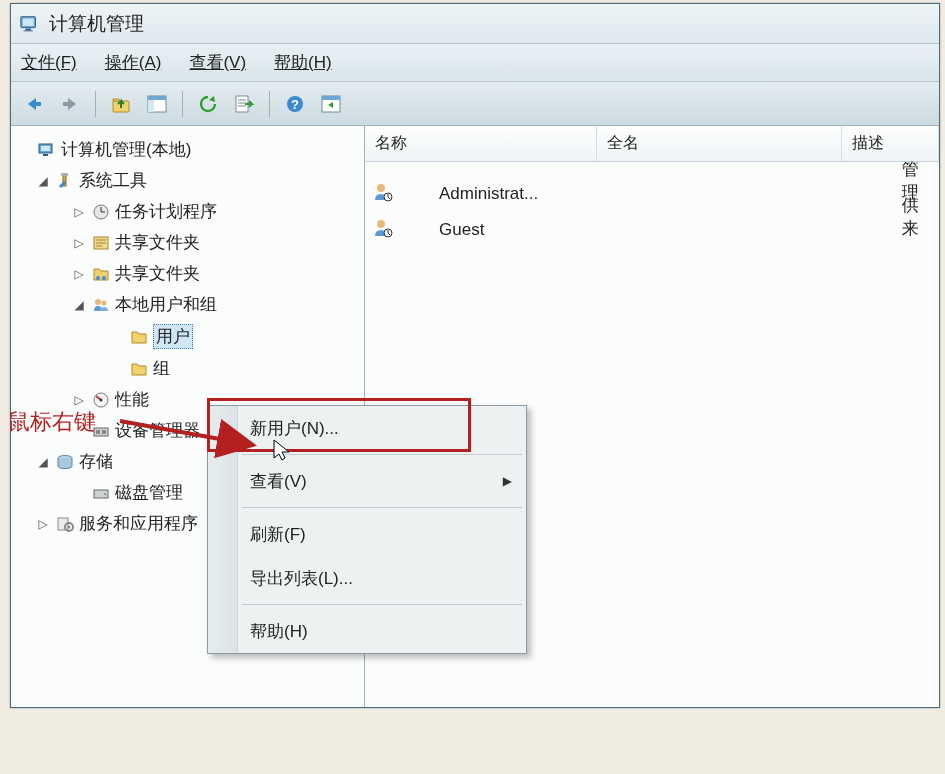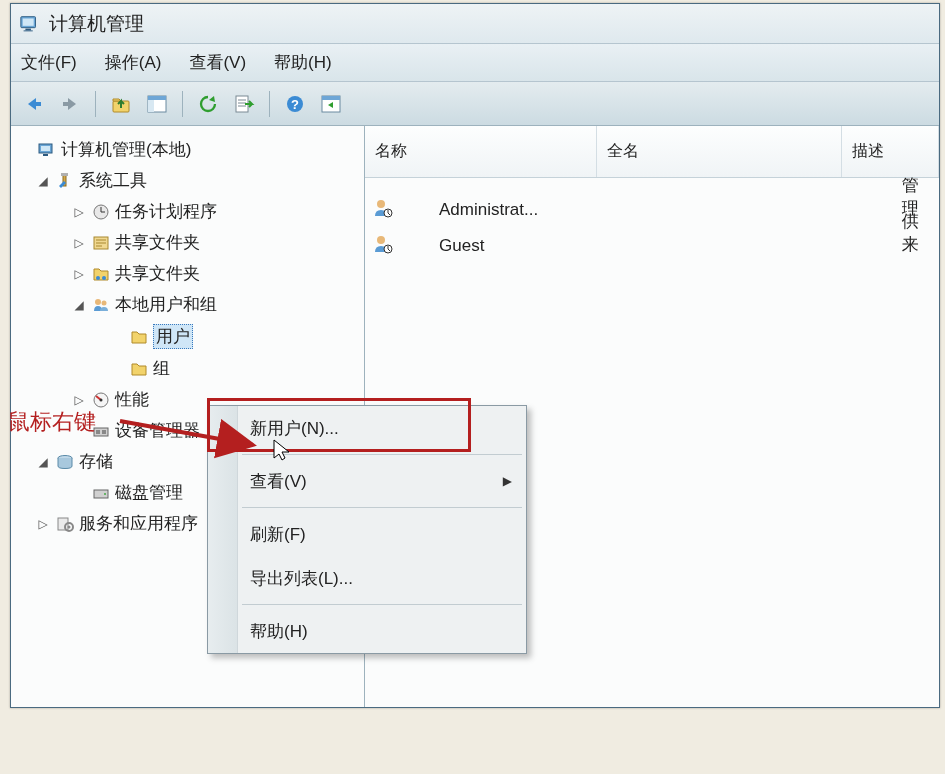--- a/index.html
+++ b/index.html
@@ -33,21 +33,21 @@
 
 .menubar {
   height: 38px;
   background: linear-gradient(#e9f0f4, #d9e5ea);
   border-bottom: 1px solid #b5c5cf;
   display: flex;
   align-items: center;
   padding: 0 10px;
   gap: 28px;
 }
-.menubar .menu-item { font-size: 17px; color: #222; cursor: default; }
+.menubar .menu-item { font-size: 17px; color: #222; cursor: default; text-decoration: underline; }
 
 .toolbar {
   height: 44px;
   background: linear-gradient(#e4ecef, #ccdbe2);
   border-bottom: 1px solid #9db2bd;
   display: flex;
   align-items: center;
   padding: 0 8px;
   gap: 6px;
 }
@@ -82,21 +82,21 @@
   width: 16px; height: 16px;
   display: inline-flex; align-items: center; justify-content: center;
   font-size: 12px; color: #555;
 }
 .tree-node .exp.blank { visibility: hidden; }
 .tree-node .node-icon { width: 20px; height: 20px; flex-shrink:0; display:inline-flex; align-items:center; justify-content:center; }
 .tree-node.selected .label { background: #cfe6f7; border: 1px dotted #3a7abd; padding: 0 2px; }
 
 .right-pane { flex: 1; display: flex; flex-direction: column; overflow: hidden; }
 .list-header {
-  height: 52px;
+  height: 36px;
   background: linear-gradient(#fdfefe, #f0f4f6);
   border-bottom: 1px solid #c5d2d9;
   display: flex;
   align-items: center;
 }
 .list-header .col {
   padding: 0 10px;
   height: 100%;
   display: flex; align-items: center;
   border-right: 1px solid #d4dee4;

